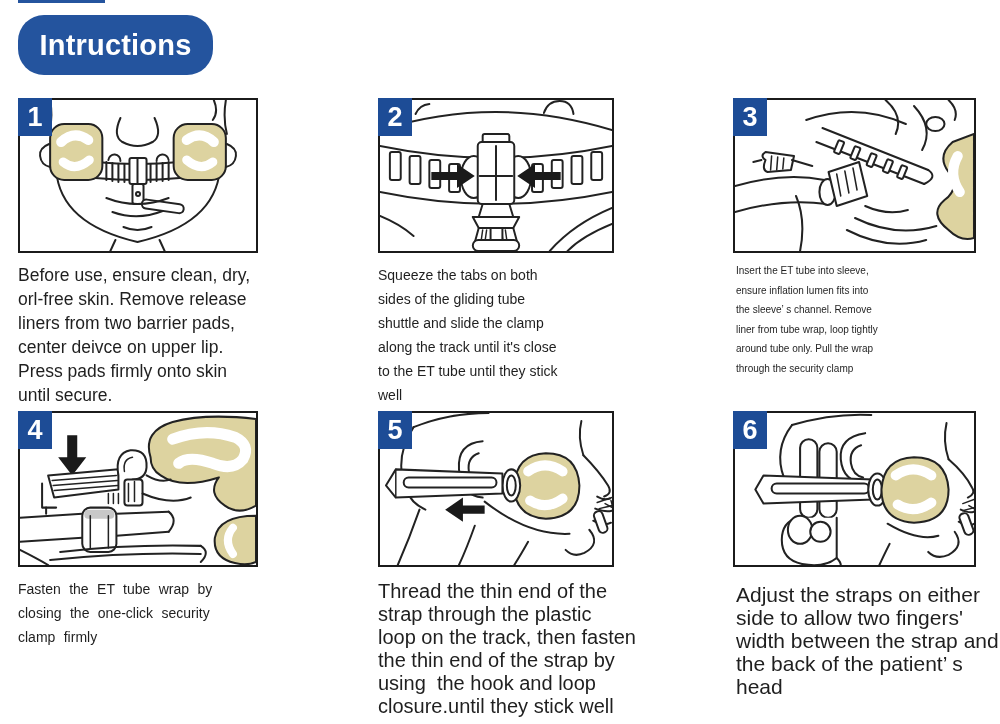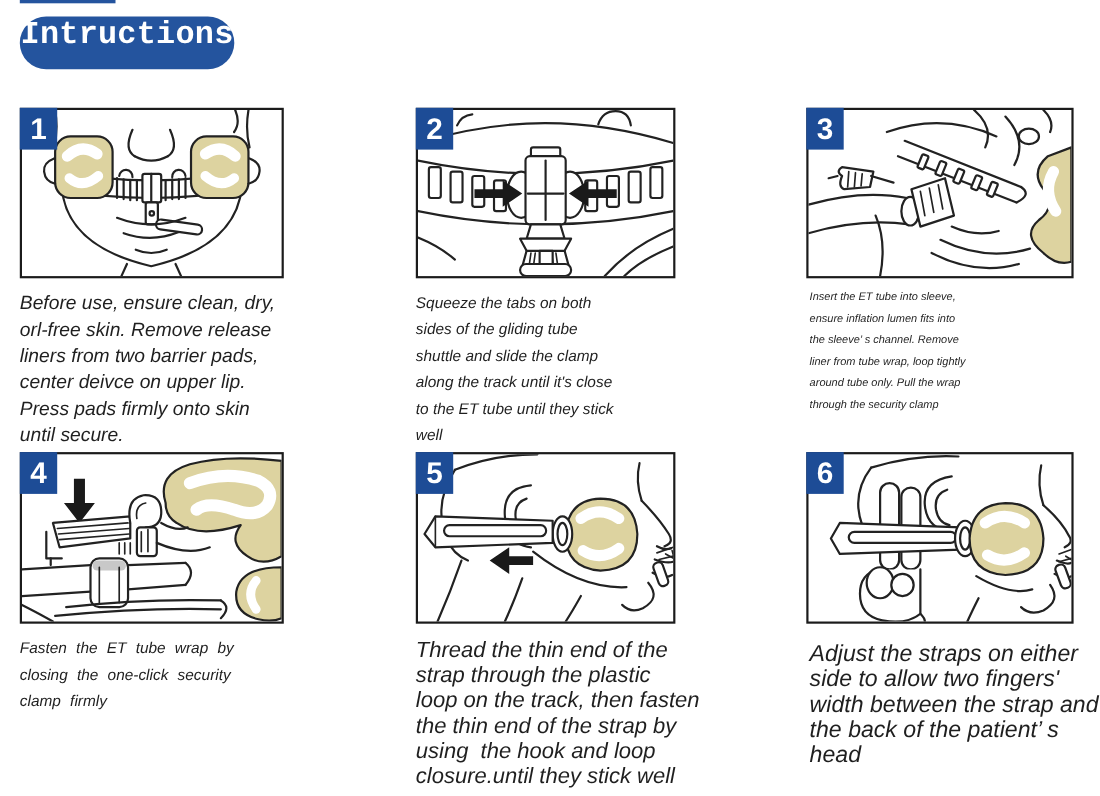--- a/index.html
+++ b/index.html
@@ -3,39 +3,39 @@
 <meta charset="utf-8">
 <style>
   html,body{margin:0;padding:0;}
   body{
     width:1000px;height:724px;position:relative;overflow:hidden;
     background:#ffffff;
     font-family:"Liberation Sans",sans-serif;
   }
   .top-line{position:absolute;left:18px;top:0;width:87px;height:3px;background:#24549e;}
   .title-pill{
-    position:absolute;left:18px;top:15px;width:195px;height:48px;
+    position:absolute;left:18px;top:15px;width:195px;height:60px;
     background:#24549e;border-radius:26px;
-    display:flex;align-items:flex-start;justify-content:center;
-    color:#ffffff;font-size:29px;font-weight:600;letter-spacing:.2px;font-family:Liberation Mono, monospace;
+    display:flex;align-items:center;justify-content:center;
+    color:#ffffff;font-size:29px;font-weight:600;letter-spacing:.2px;
   }
   .panel{position:absolute;border:2px solid #1b1b1b;background:#fff;box-sizing:border-box;}
   .b1{left:18px;top:98px;width:240px;height:155px;}
   .b2{left:378px;top:98px;width:236px;height:155px;}
   .b3{left:733px;top:98px;width:243px;height:155px;}
   .b4{left:18px;top:411px;width:240px;height:156px;}
   .b5{left:378px;top:411px;width:236px;height:156px;}
   .b6{left:733px;top:411px;width:243px;height:156px;}
   .badge{
     position:absolute;top:-2px;left:-2px;width:34px;height:38px;z-index:2;
     background:#1d4c96;color:#fff;font-size:27px;font-weight:bold;
     display:flex;align-items:center;justify-content:center;
   }
   .illus{position:absolute;left:0;top:0;width:100%;height:100%;}
-  .step-text{position:absolute;white-space:pre;color:#1f1f1f;font-style:italic;}
+  .step-text{position:absolute;white-space:pre;color:#1f1f1f;}
   .t1{left:18px;top:263px;font-size:17.5px;line-height:24px;}
   .t2{left:378px;top:263px;font-size:14px;line-height:24px;}
   .t3{left:736px;top:261px;font-size:10px;line-height:19.5px;}
   .t4{left:18px;top:577px;font-size:14px;line-height:24px;word-spacing:4.5px;}
   .t5{left:378px;top:580px;font-size:20px;line-height:23px;}
   .t6{left:736px;top:583px;font-size:21px;line-height:23px;}
 </style>
 </head>
 <body>
 

